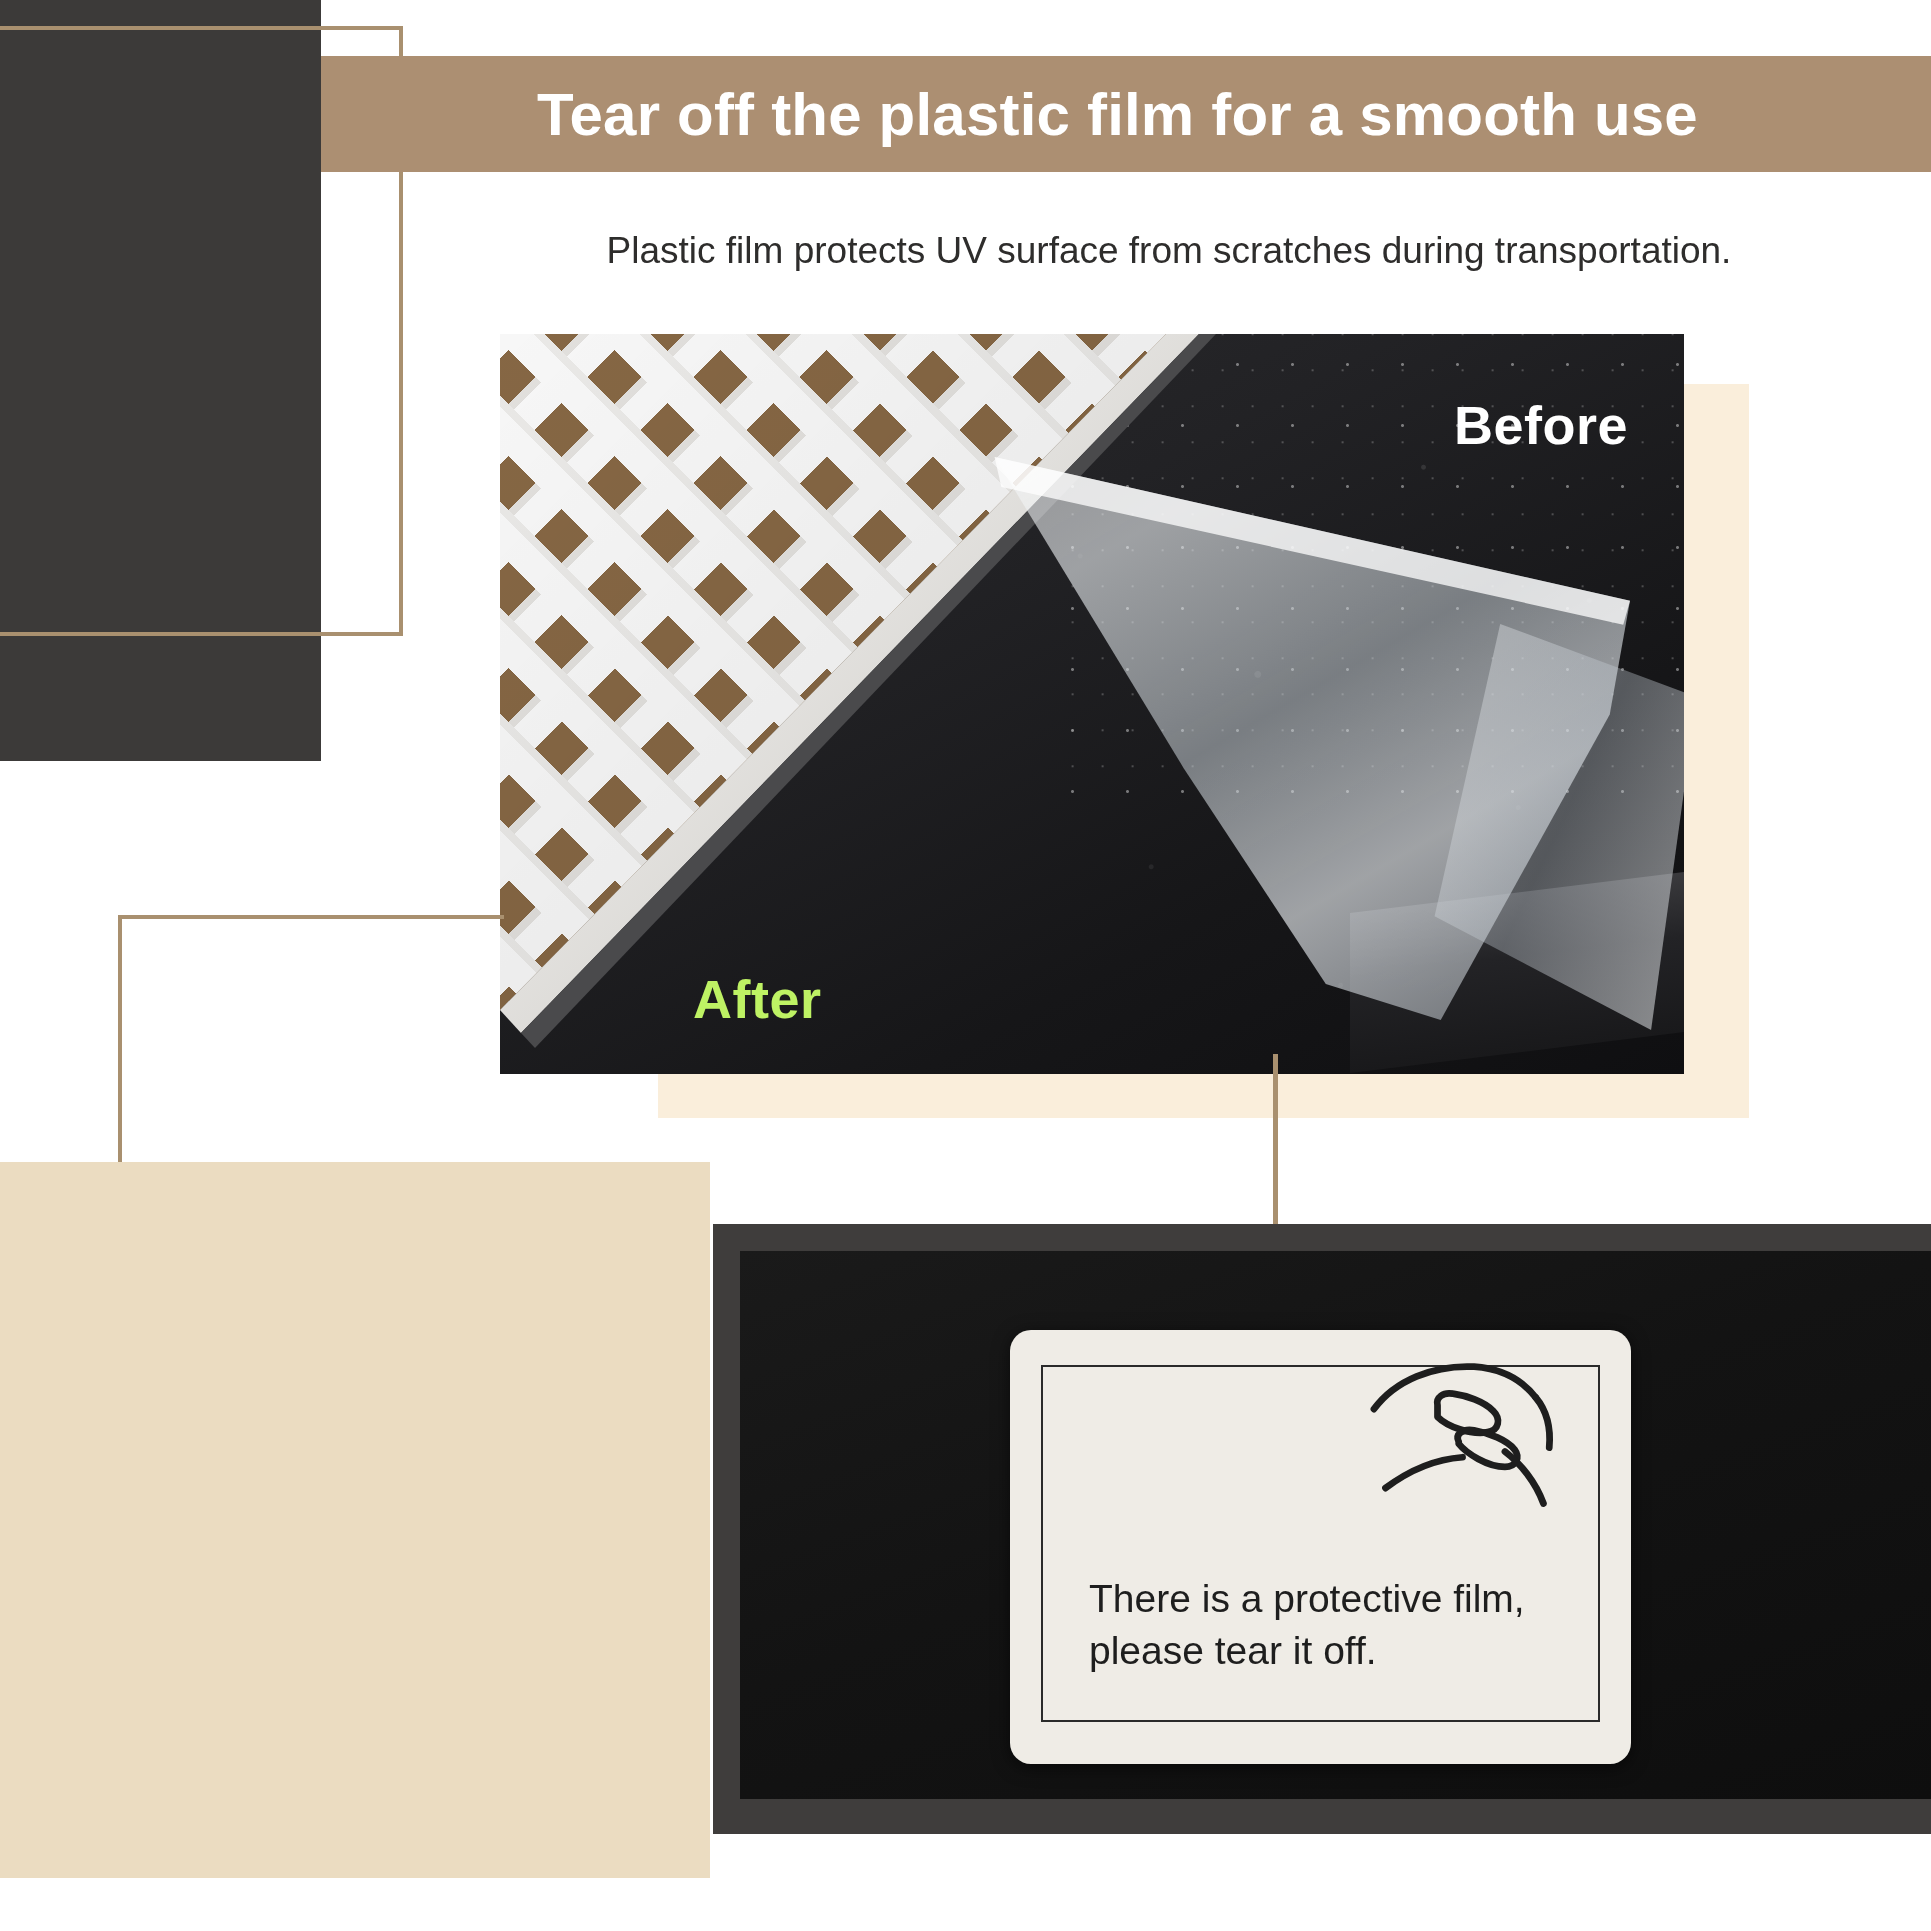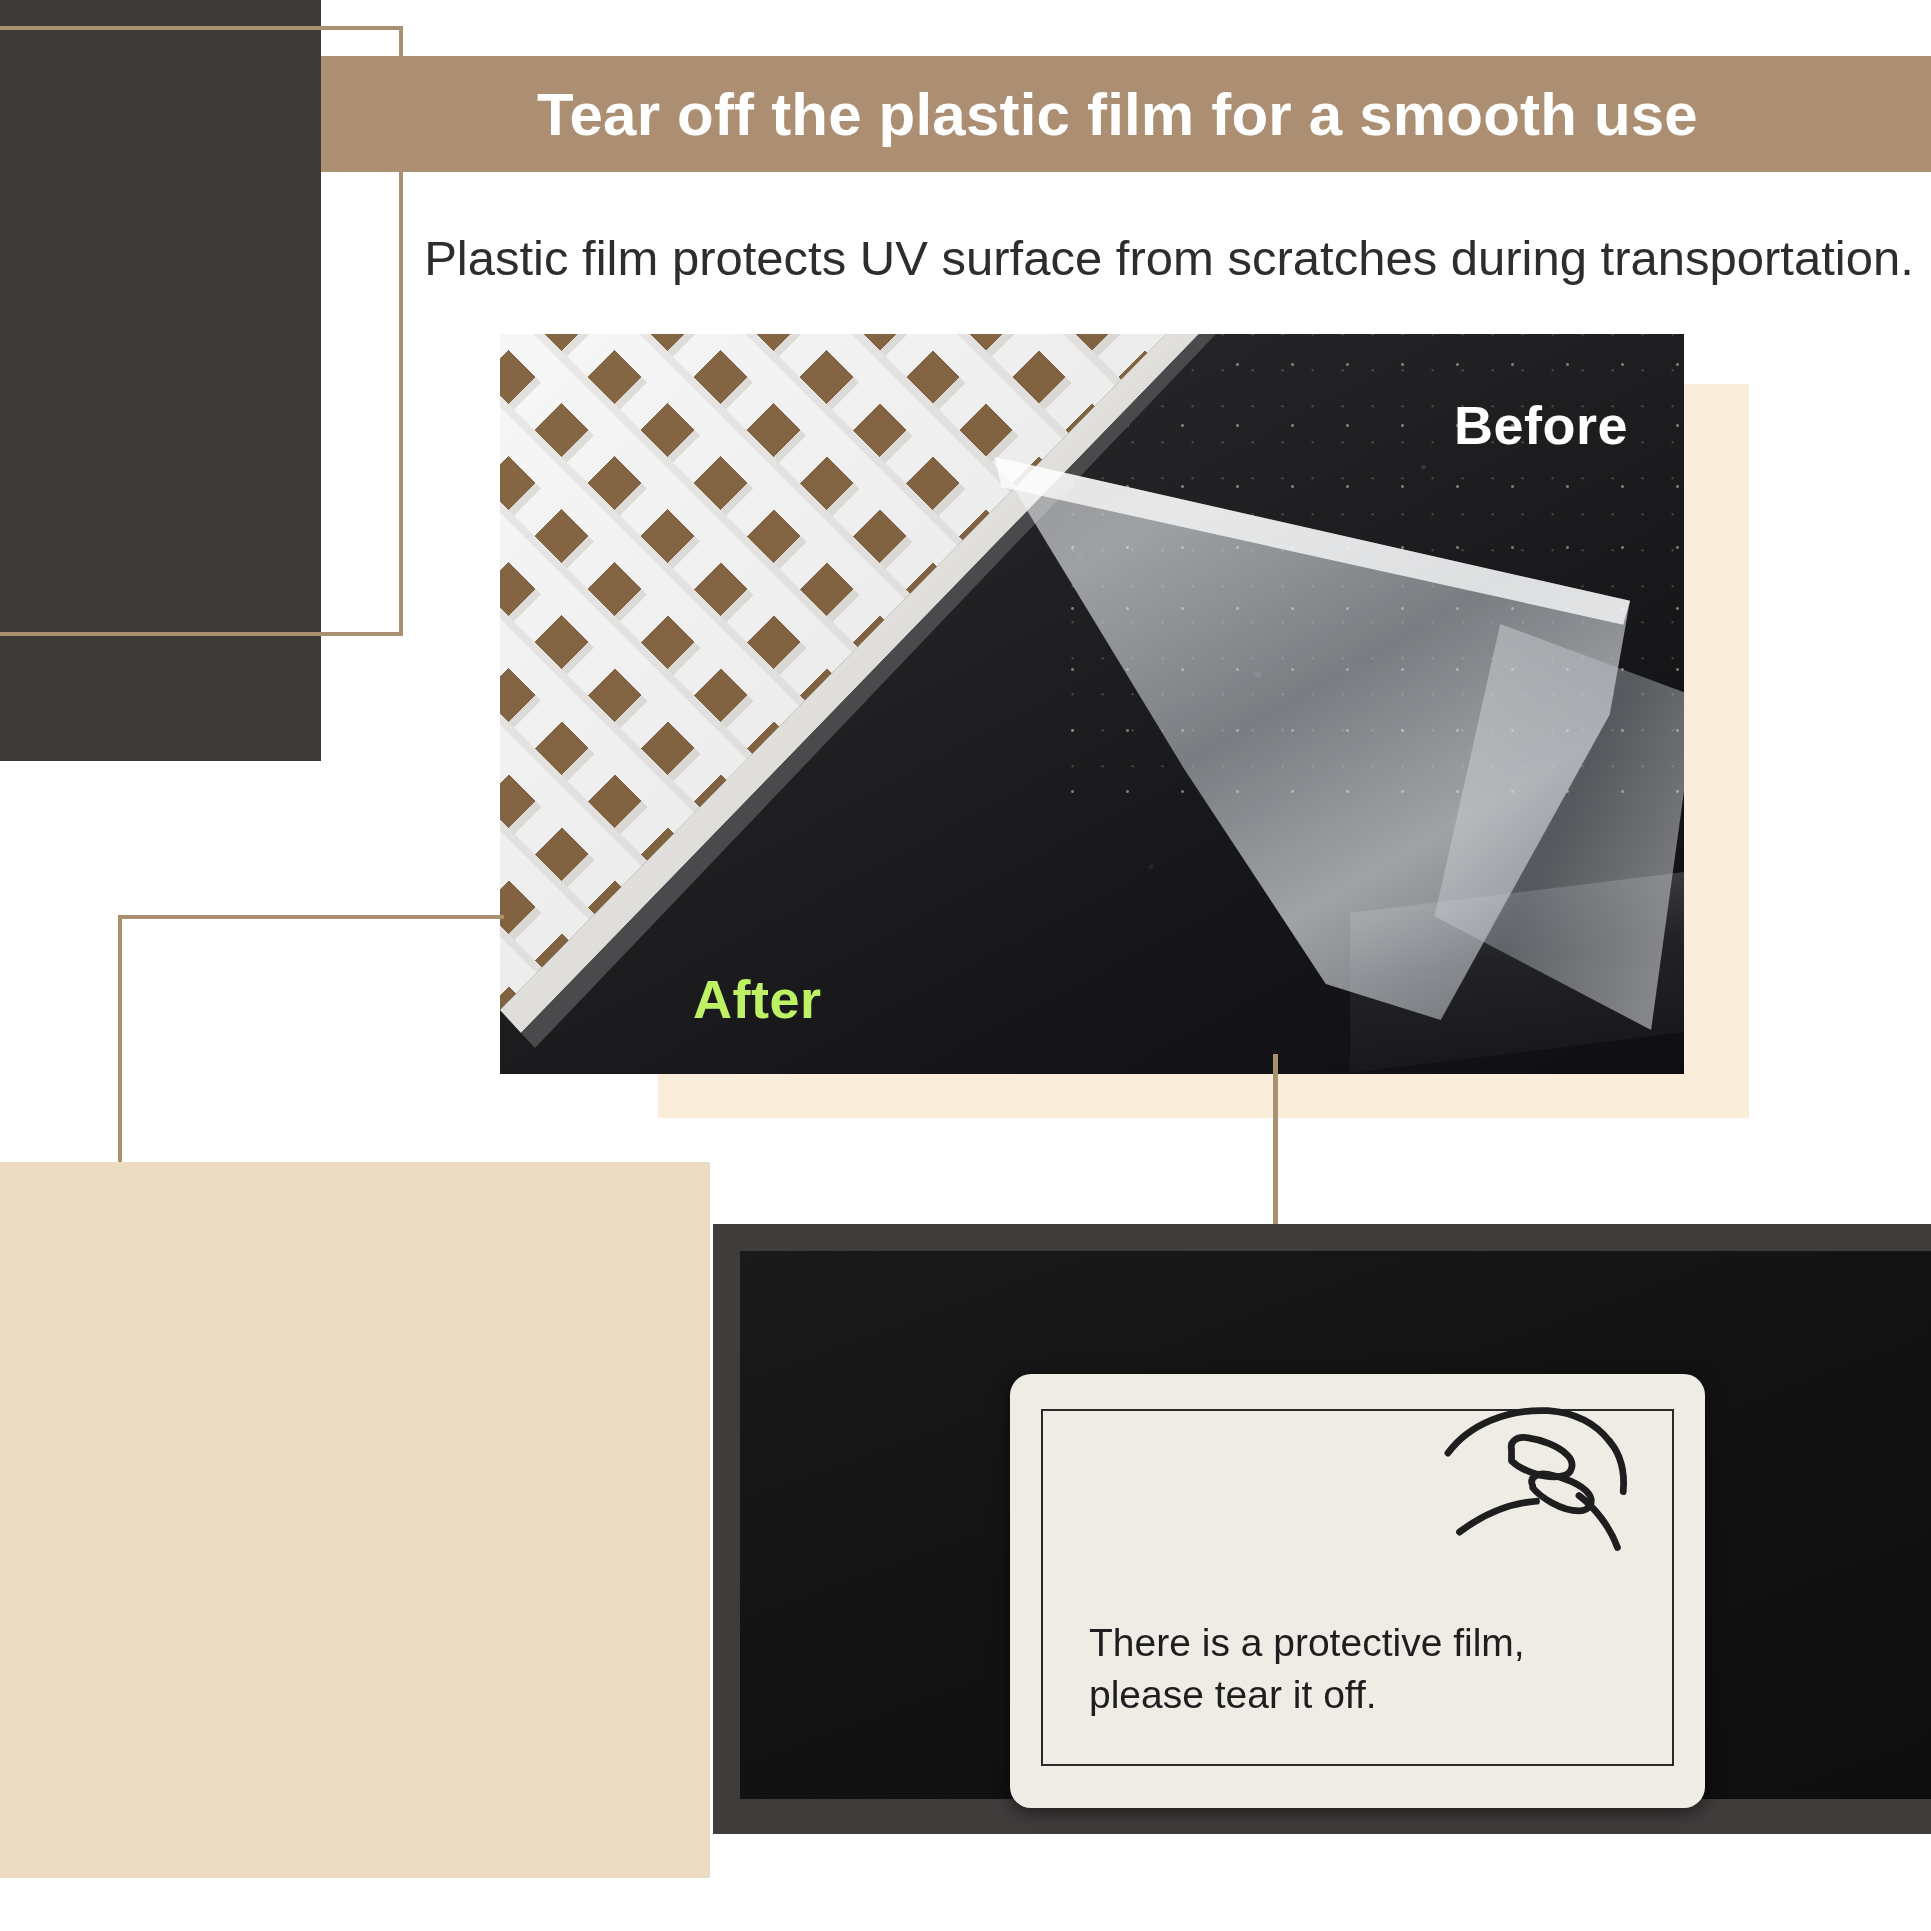--- a/index.html
+++ b/index.html
@@ -33,21 +33,21 @@
     font-size:60px;
     font-weight:bold;
     letter-spacing:0.2px;
     white-space:nowrap;
     padding-right:17px;
   }
   .subtitle{
     position:absolute;left:406px;top:230px;width:1526px;
     text-align:center;
     color:#2e2d2c;
-    font-size:49px;
+    font-size:37px;
     white-space:nowrap;
   }
 
   
   .cream-behind-top{
     position:absolute;left:658px;top:384px;width:1091px;height:734px;
     background:#faeedb;
   }
   .photo-top{
     position:absolute;left:500px;top:317px;width:1184px;height:740px;
@@ -179,25 +179,24 @@
   .photo-bottom{
     position:absolute;left:713px;top:1224px;width:1218px;height:610px;
     background:#3f3d3c;
     overflow:hidden;
   }
   .bp-inner{
     position:absolute;left:27px;top:27px;right:0;bottom:35px;
     background:linear-gradient(160deg,#1a1a1a 0%,#131313 45%,#0e0e0e 100%);
   }
   .sticker{
-    position:absolute;left:270px;top:79px;width:695px;height:434px;
+    position:absolute;left:270px;top:79px;width:621px;height:434px;
     background:#efece6;
     border-radius:21px;
     box-shadow:0 3.9px 17.4px rgba(0,0,0,.55);
-    margin-top:44px;
   }
   .sticker-frame{
     position:absolute;left:31px;top:35px;right:31px;bottom:42px;
     border:2.9px solid #2a2a2a;
   }
   .sticker-text{
     position:absolute;left:46px;bottom:44px;right:29px;
     color:#1e1e1e;
     font-size:39px;
     line-height:1.32;

